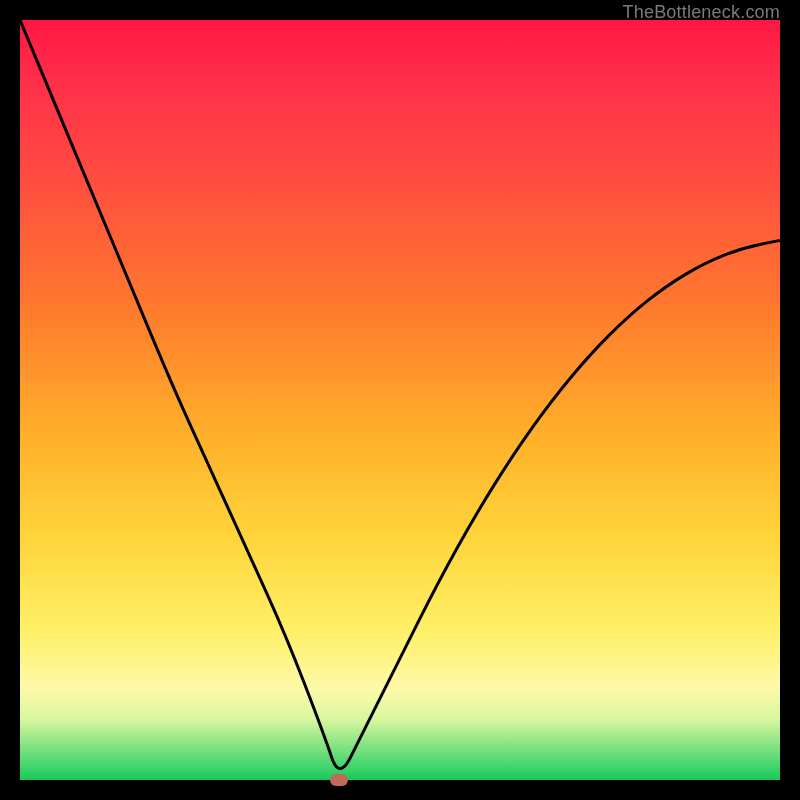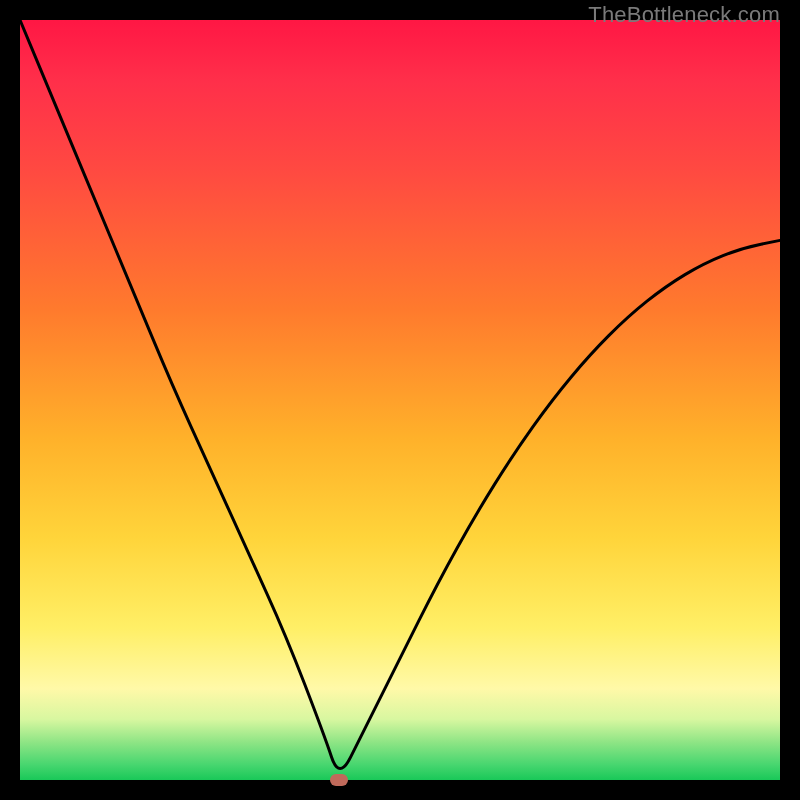--- a/index.html
+++ b/index.html
@@ -40,21 +40,21 @@
       #8fe585 95%,
       #47d66f 98%,
       #19c858 100%
     );
   }
   .watermark {
     position: absolute;
     top: 2px;
     right: 20px;
     color: #7a7a7a;
-    font-size: 22px;
+    font-size: 18px;
     font-weight: 500;
     letter-spacing: 0.2px;
     user-select: none;
   }
   svg.curve {
     position: absolute;
     left: 0;
     top: 0;
     width: 760px;
     height: 760px;

